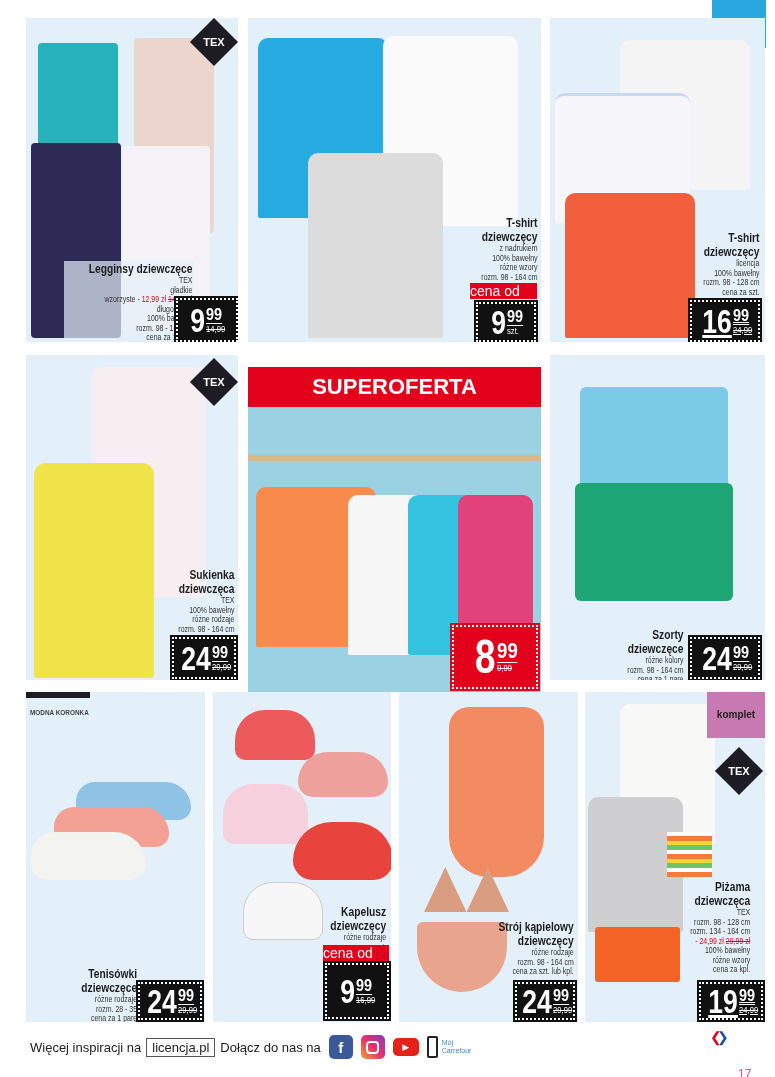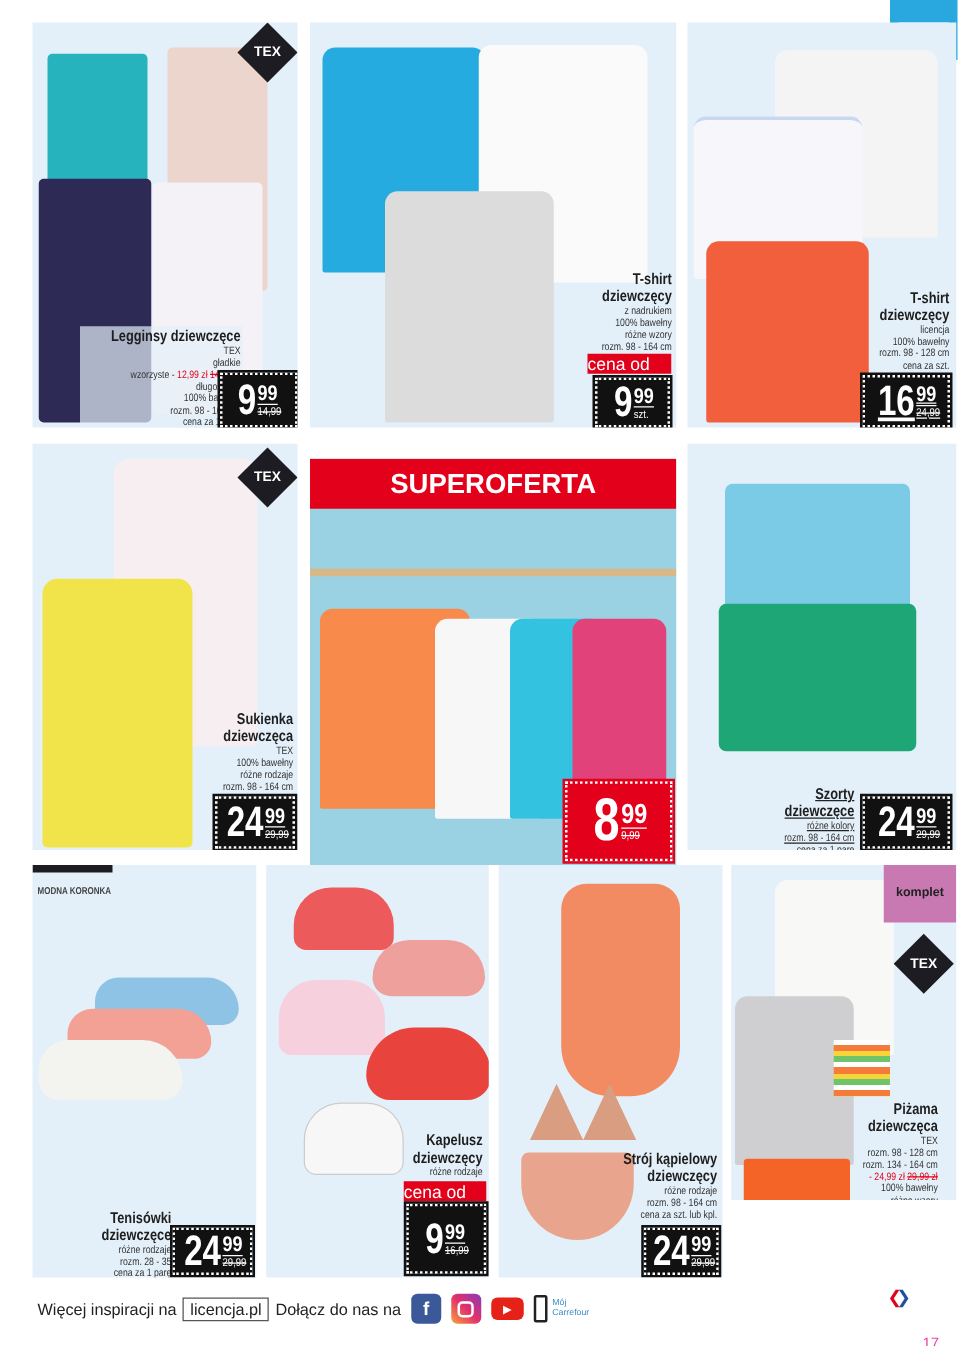--- a/index.html
+++ b/index.html
@@ -142,21 +142,21 @@
     <span class="small">
         <span class="cents" style="font-size:22px;">99</span>
         <span class="old">9,99</span>
       </span>
   </div>
 </div>
 
 <div class="panel" style="left:550px;top:355px;width:215px;height:325px;">
   <div class="shape" style="left:30px;top:32px;width:148px;height:107px;background:#7ccbe6;border-radius:6px;"></div>
   <div class="shape" style="left:25px;top:128px;width:158px;height:118px;background:#1fa677;border-radius:6px;"></div>
-  <div class="info" style="right:82px;top:273px;text-decoration:underline;">
+  <div class="info" style="right:82px;top:273px;">
     <span class="title">Szorty</span>
     <span class="title">dziewczęce</span>
     <span class="line">różne kolory</span>
     <span class="line">rozm. 98 - 164 cm</span>
     <span class="line">cena za 1 parę</span>
   </div>
   <div class="price" style="left:140px;top:282px;width:70px;height:42px;">
     <span class="big">24</span>
     <span class="small">
         <span class="cents">99</span>
@@ -222,21 +222,21 @@
   </div>
   <div class="price" style="left:116px;top:290px;width:60px;height:38px;">
     <span class="big">24</span>
     <span class="small">
         <span class="cents">99</span>
         <span class="old">29,99</span>
       </span>
   </div>
 </div>
 
-<div class="panel" style="left:585px;top:692px;width:180px;height:268px;">
+<div class="panel" style="left:585px;top:692px;width:180px;height:330px;">
   <div class="tee" style="left:35px;top:12px;width:95px;height:140px;background:#f8f8f6;border-radius:10px 10px 2px 2px;"></div>
   <div class="tee" style="left:3px;top:105px;width:95px;height:135px;background:#cfcfd1;border-radius:10px 10px 2px 2px;"></div>
   <div class="shape" style="left:82px;top:140px;width:45px;height:45px;background:repeating-linear-gradient(0deg,#f47b3a 0 5px,#fff 5px 9px,#6fc46a 9px 14px,#f6d53a 14px 18px);"></div>
   <div class="shape" style="left:10px;top:235px;width:85px;height:55px;background:#f46427;border-radius:3px;"></div>
   <div style="position:absolute;left:122px;top:0;width:58px;height:46px;background:#c879b1;color:#222;font-weight:bold;font-size:10px;text-align:center;line-height:46px;">komplet</div>
   <div class="tex" style="left:137px;top:62px;">
       <span>TEX</span>
     </div>
   <div class="info" style="right:15px;top:188px;">
     <span class="title">Piżama</span>

